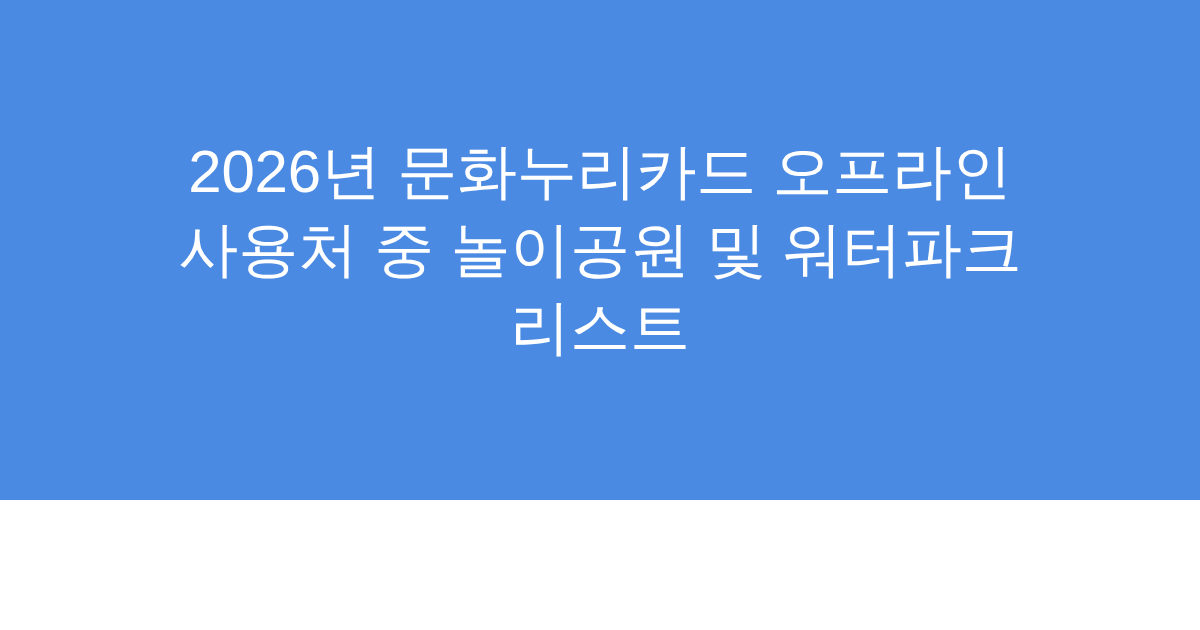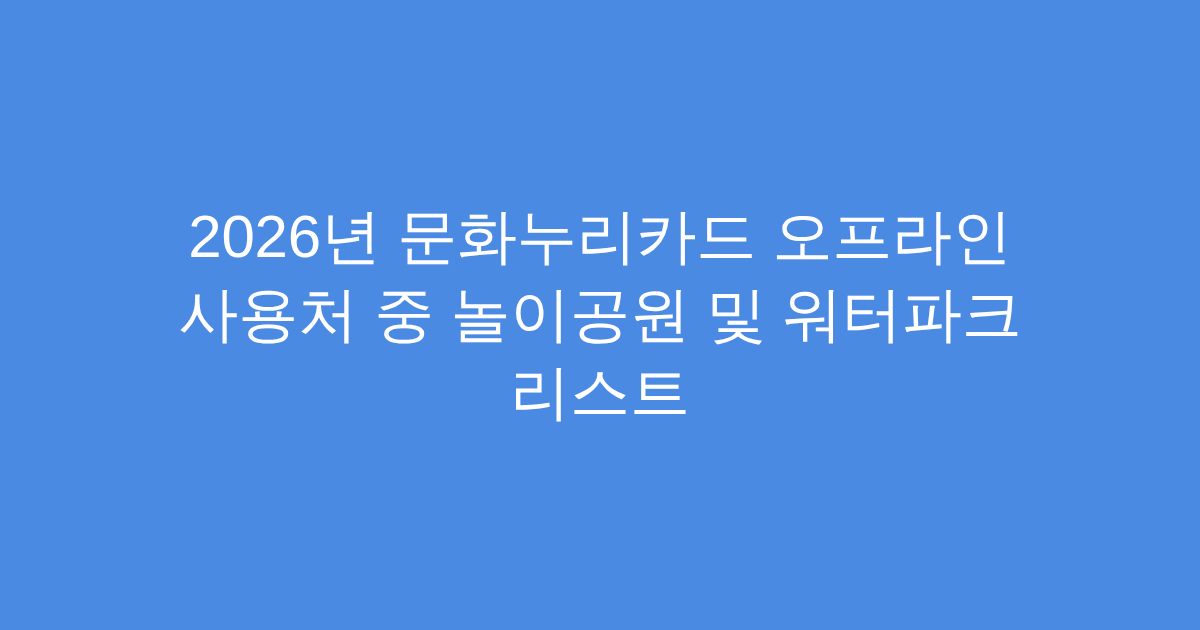--- a/index.html
+++ b/index.html
@@ -12,21 +12,21 @@
     width: 1200px;
     height: 630px;
     overflow: hidden;
     font-family: "Liberation Sans", "DejaVu Sans", sans-serif;
   }
 
   .og-card {
     position: relative;
     box-sizing: border-box;
     width: 1200px;
-    height: 630px;
+    height: 500px;
     display: flex;
     align-items: center;
     justify-content: center;
     background-color: #4a8ae2;
     padding: 0 64px;
   }
 
   .og-card__inner {
     width: 100%;
     max-width: 1000px;

